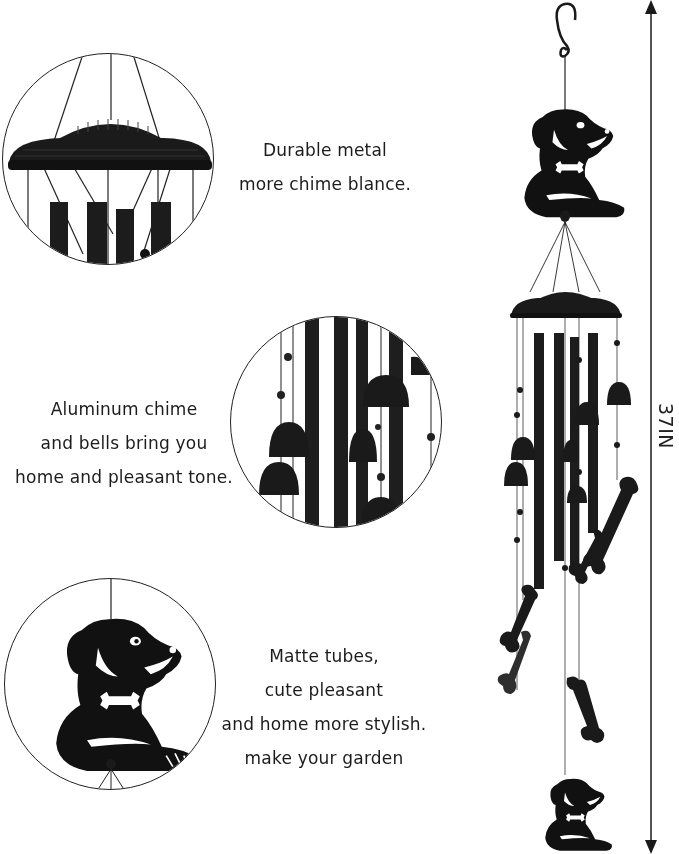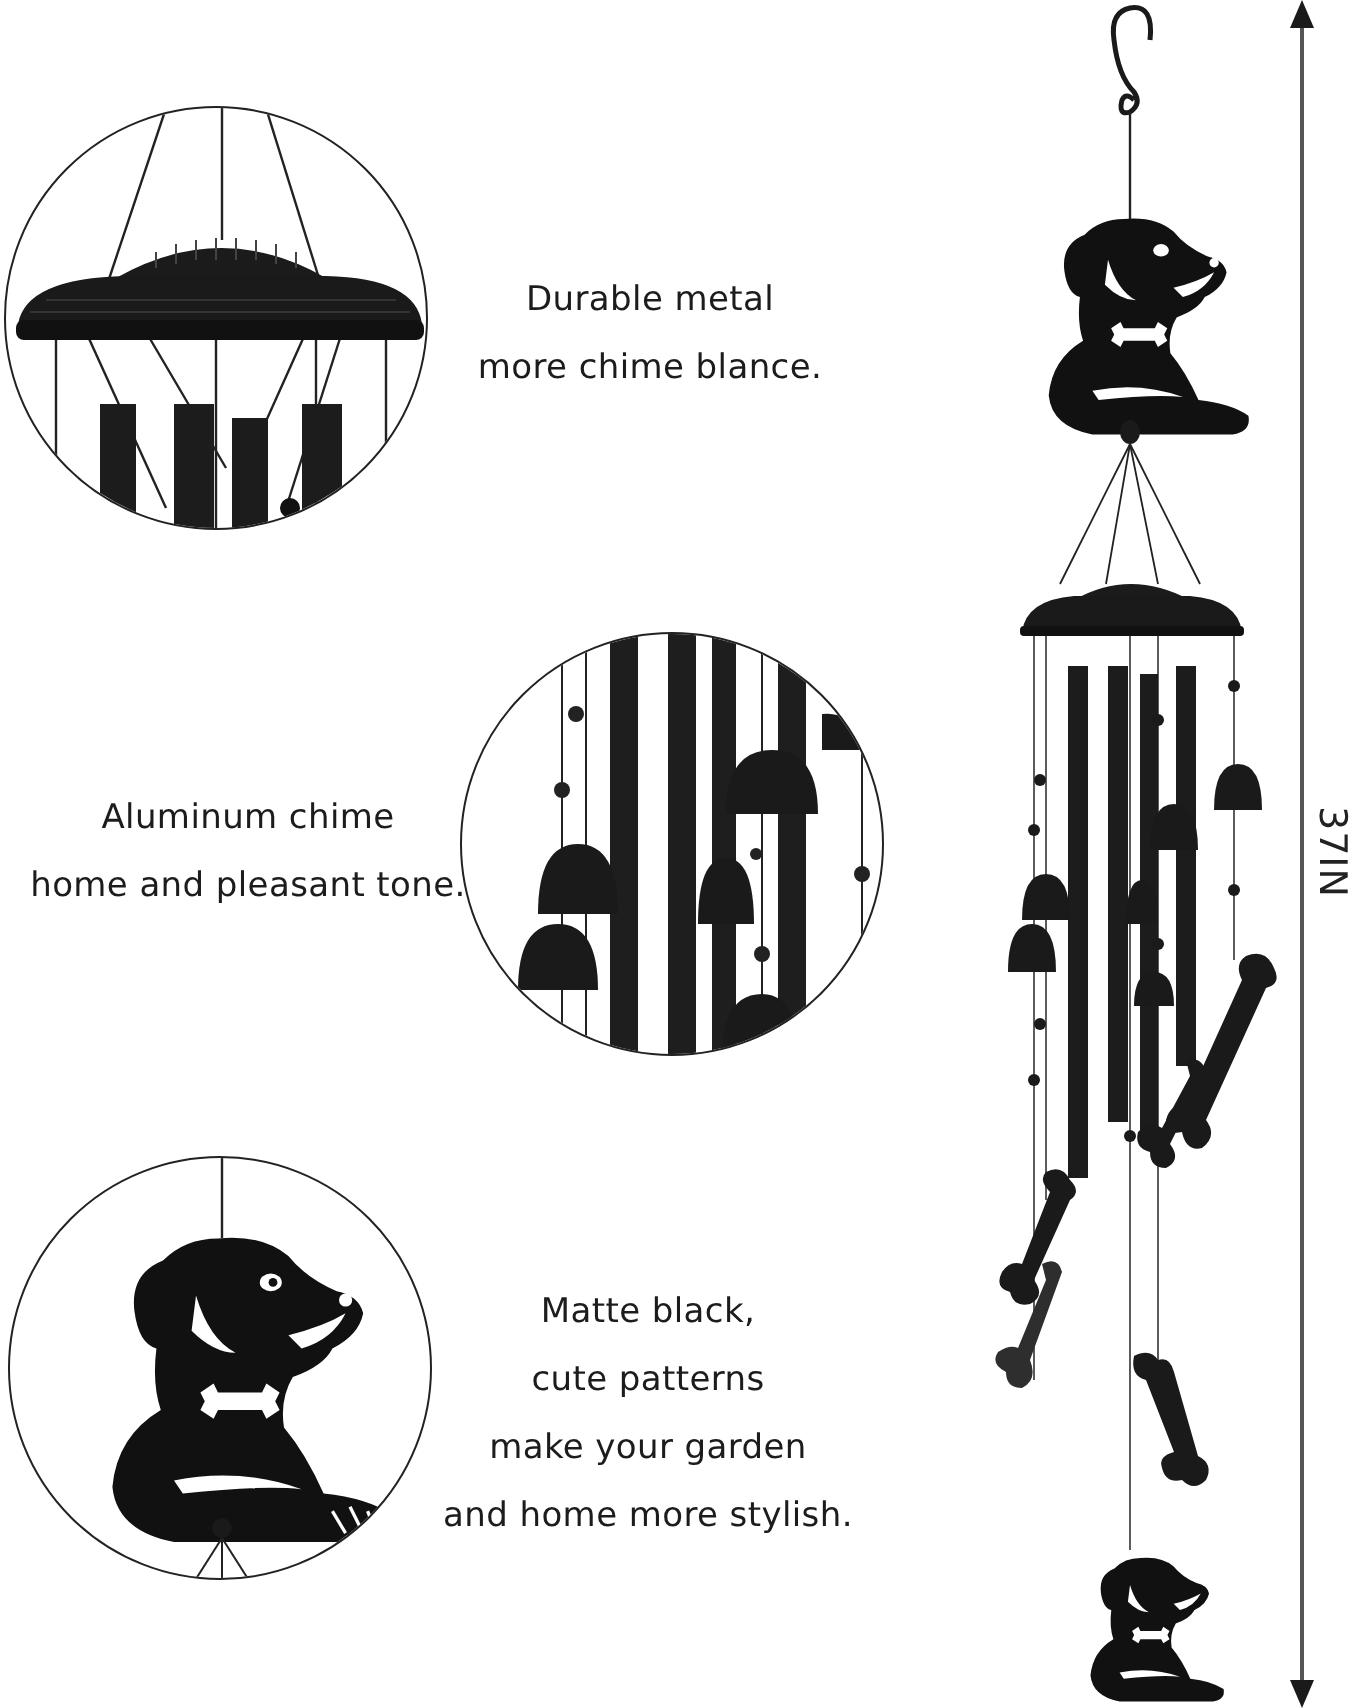--- a/index.html
+++ b/index.html
@@ -54,20 +54,21 @@
   </svg>
 </div>
 
 <div class="caption" style="left:220px; top:109px; width:210px;">
   <span>Durable metal</span>
   <span>more chime blance.</span>
 </div>
 
 <div class="caption" style="left:14px; top:368px; width:220px;">
   <span>Aluminum chime</span>
+  <span>and bells bring you</span>
   <span>home and pleasant tone.</span>
 </div>
 
 <div class="circle" style="left:230px; top:316px; width:212px; height:212px;">
   <svg width="212" height="212" viewBox="0 0 212 212">
     <g stroke="#222" stroke-width="1">
       <line x1="50" y1="0" x2="50" y2="212"></line>
       <line x1="62" y1="0" x2="62" y2="212"></line>
       <line x1="150" y1="0" x2="150" y2="212"></line>
       <line x1="200" y1="40" x2="200" y2="212"></line>
@@ -109,24 +110,24 @@
     <circle cx="106" cy="185" r="5" fill="#1a1a1a"></circle>
     <g stroke="#222" stroke-width="1">
       <line x1="106" y1="190" x2="92" y2="212"></line>
       <line x1="106" y1="190" x2="120" y2="212"></line>
       <line x1="106" y1="190" x2="106" y2="212"></line>
     </g>
   </svg>
 </div>
 
 <div class="caption" style="left:214px; top:615px; width:220px;">
-  <span>Matte black,</span>
-  <span>cute patterns</span>
+  <span>Matte tubes,</span>
+  <span>cute pleasant</span>
+  <span>and home more stylish.</span>
   <span>make your garden</span>
-  <span>and home more stylish.</span>
 </div>
 
 <svg class="abs" style="left:495px; top:0;" width="150" height="854" viewBox="0 0 150 854">
 
   <path d="M80 20 Q82 2 70 4 Q60 6 62 20 Q64 38 72 46 Q76 52 70 56 Q64 58 66 50 Q68 46 72 50" fill="none" stroke="#1a1a1a" stroke-width="2.5"></path>
   <line x1="70" y1="56" x2="70" y2="110" stroke="#222" stroke-width="1.2"></line>
 
   <g transform="translate(20,108) scale(0.78)">
     <path d="M60 2 Q45 2 35 12 Q20 18 22 35 Q24 50 32 52 Q30 68 34 80 Q14 92 12 115 Q14 135 40 140 L130 140 Q142 138 140 128 Q128 120 108 118 Q100 100 90 88 Q88 75 94 65 Q108 60 112 52 Q124 46 126 36 Q124 28 114 26 Q100 20 92 10 Q80 0 60 2 Z" fill="#111"></path>
     <path d="M50 28 Q56 48 68 54 Q58 54 48 44 Z" fill="#fff"></path>

